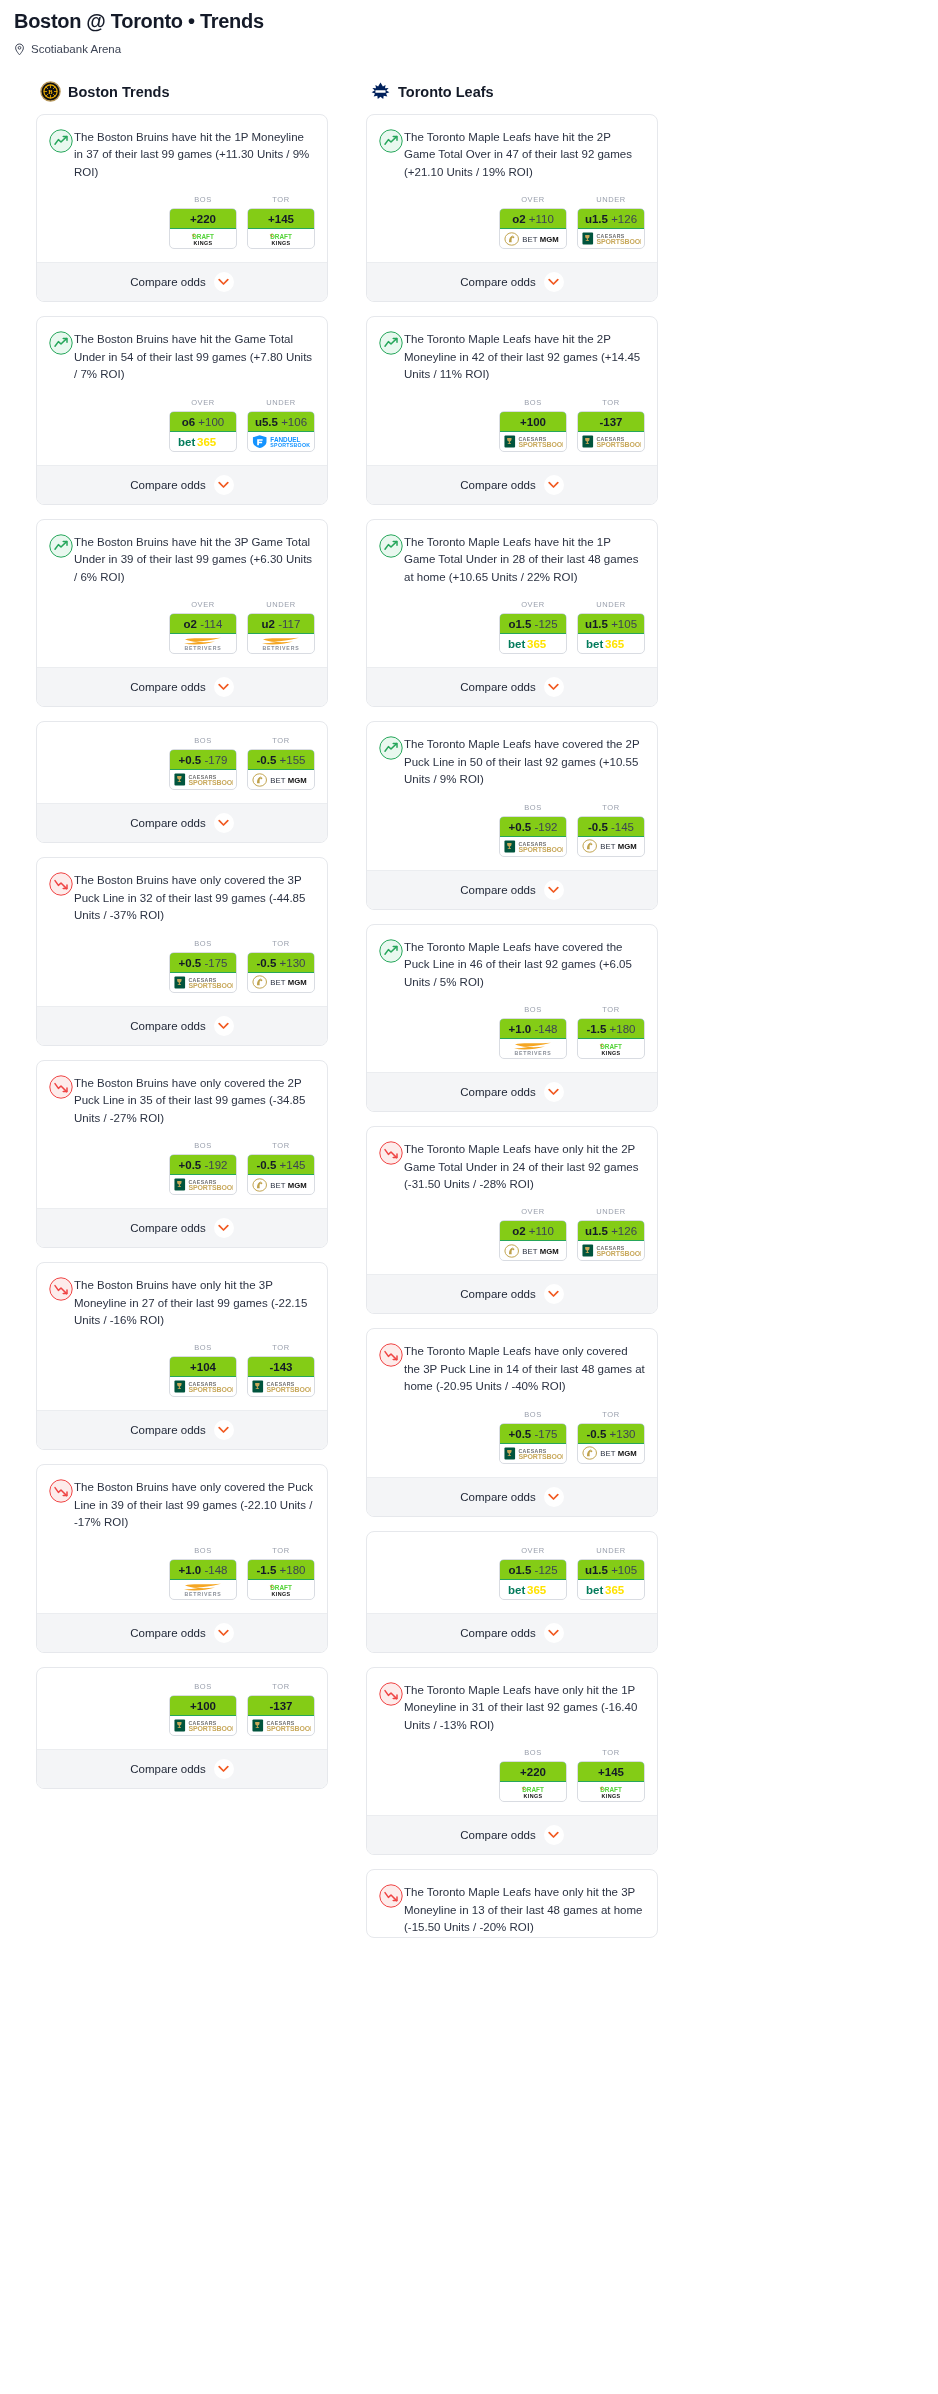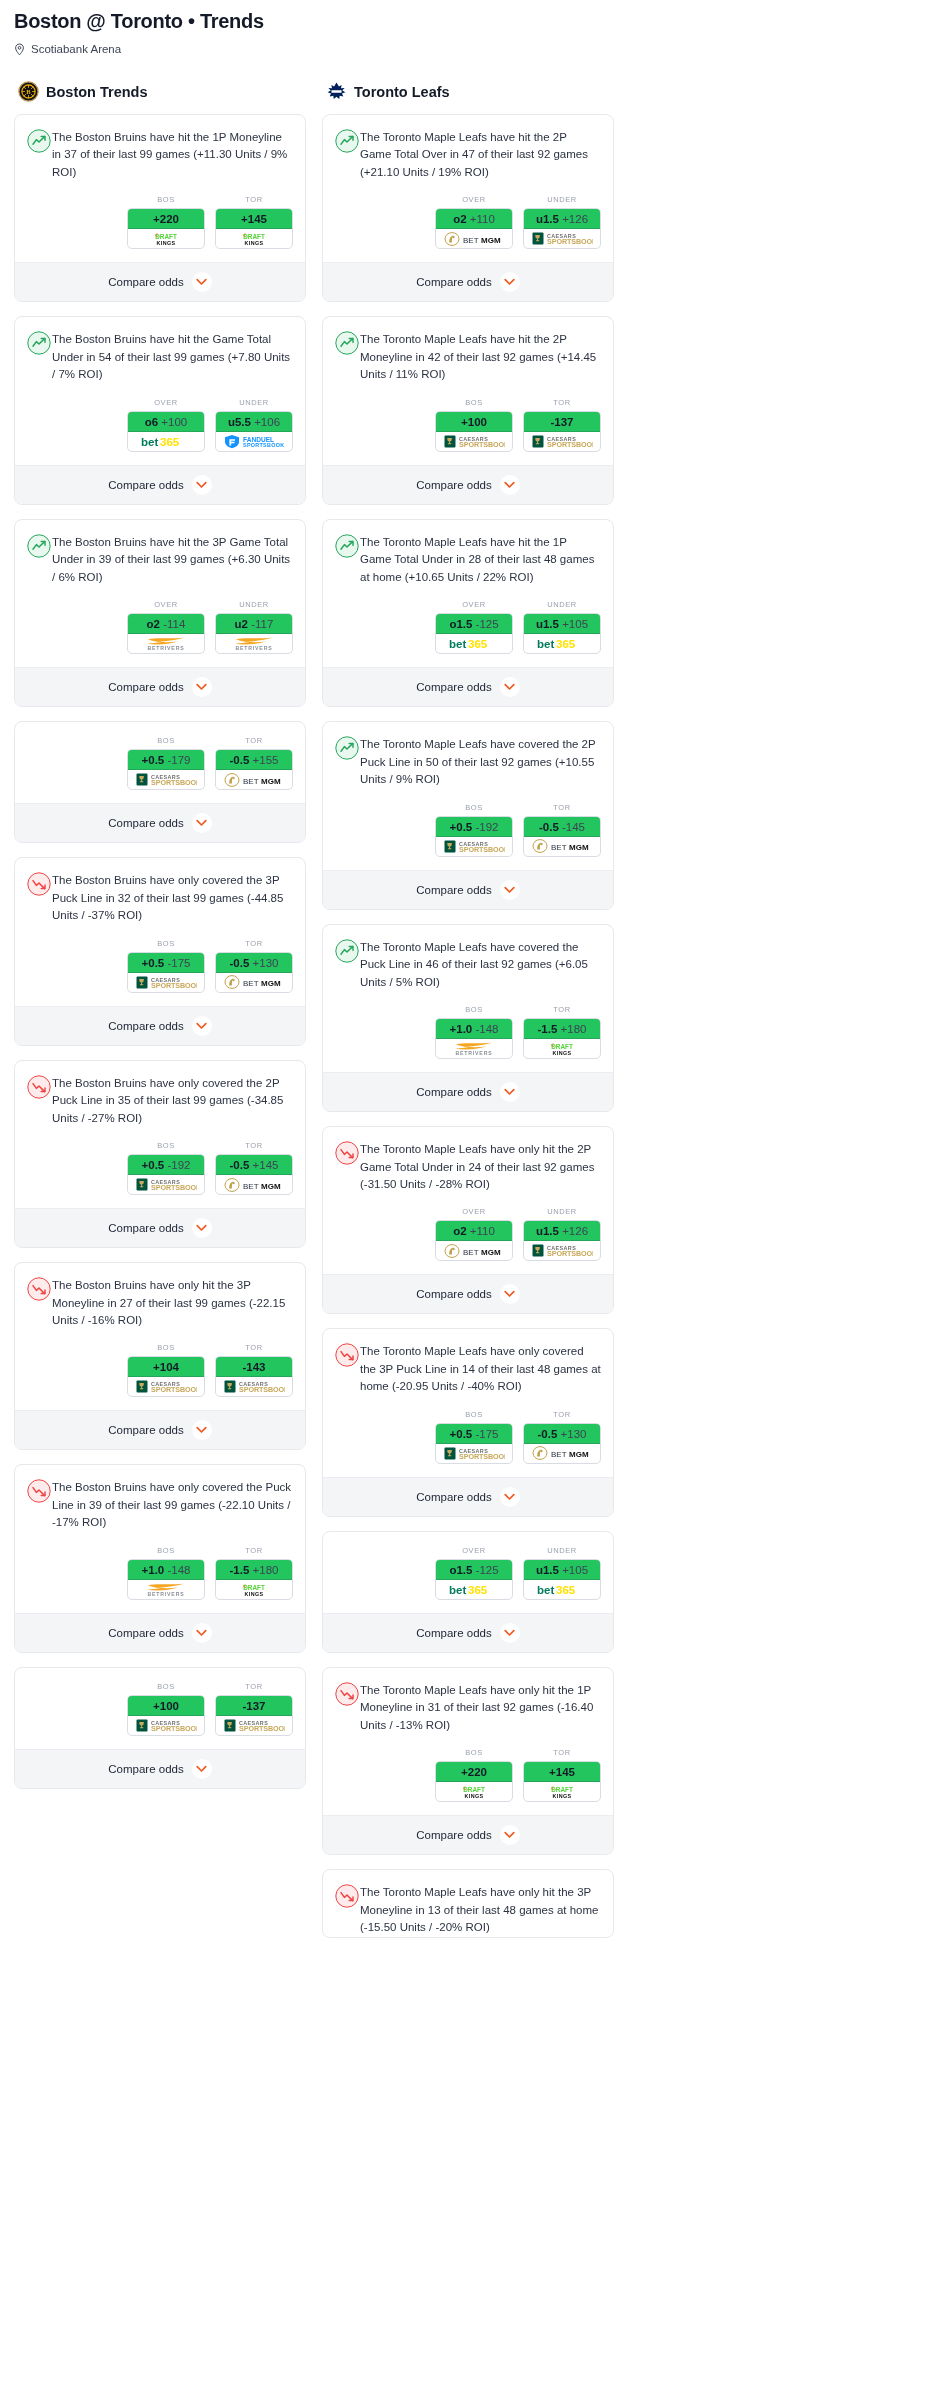--- a/index.html
+++ b/index.html
@@ -23,21 +23,21 @@
     display: flex;
     align-items: center;
     gap: 6px;
     margin-bottom: 26px;
     text-align: right;
   }
   .venue-label { font-size: 11.5px; color: #3c4354; }
   .pin-icon { width: 11px; height: 13px; display:block; }
 
   .columns { display: flex; gap: 16px; align-items: flex-start; }
-  .col { width: 292px; flex: 0 0 292px; }
+  .col { width: 292px; flex: 0 0 292px; margin-left: 22px; }
 
   .col-head {
     display: flex;
     align-items: center;
     gap: 7px;
     margin-bottom: 12px;
     padding-left: 4px;
   }
   .col-head-title { font-size: 14.5px; font-weight: bold; color: #141a28; }
   .team-logo { width: 21px; height: 21px; flex: 0 0 21px; }
@@ -57,42 +57,42 @@
     color: #2b3242;
     padding-top: 1px;
   }
 
   .odds-row {
     display: flex;
     justify-content: flex-end;
     gap: 10px;
     padding: 14px 12px 13px 12px;
   }
-  .odds-cell { width: 78px; }
+  .odds-cell { width: 68px; }
   .odds-label {
     font-size: 7.5px;
     letter-spacing: 0.6px;
     color: #9aa0ad;
     text-align: center;
     margin-bottom: 4px;
   }
   .odds-box {
     border: 1px solid #d9dce2;
     border-radius: 5px;
     overflow: hidden;
     background: #fff;
   }
   .odds-value {
     border: 1px solid #26a65b;
     border-radius: 5px 5px 0 0;
     margin: -1px -1px 0 -1px;
     text-align: center;
     font-size: 11.5px;
     padding: 4px 2px 3px 2px;
-    background: #22c55e;
+    background: #84cc16;
     white-space: nowrap;
   }
   .odds-value .ln { font-weight: bold; color: #141a28; }
   .odds-value .pr { color: #3c4354; }
   .book-slot {
     height: 19px;
     display: flex;
     align-items: center;
     justify-content: center;
     padding: 2px 3px;

